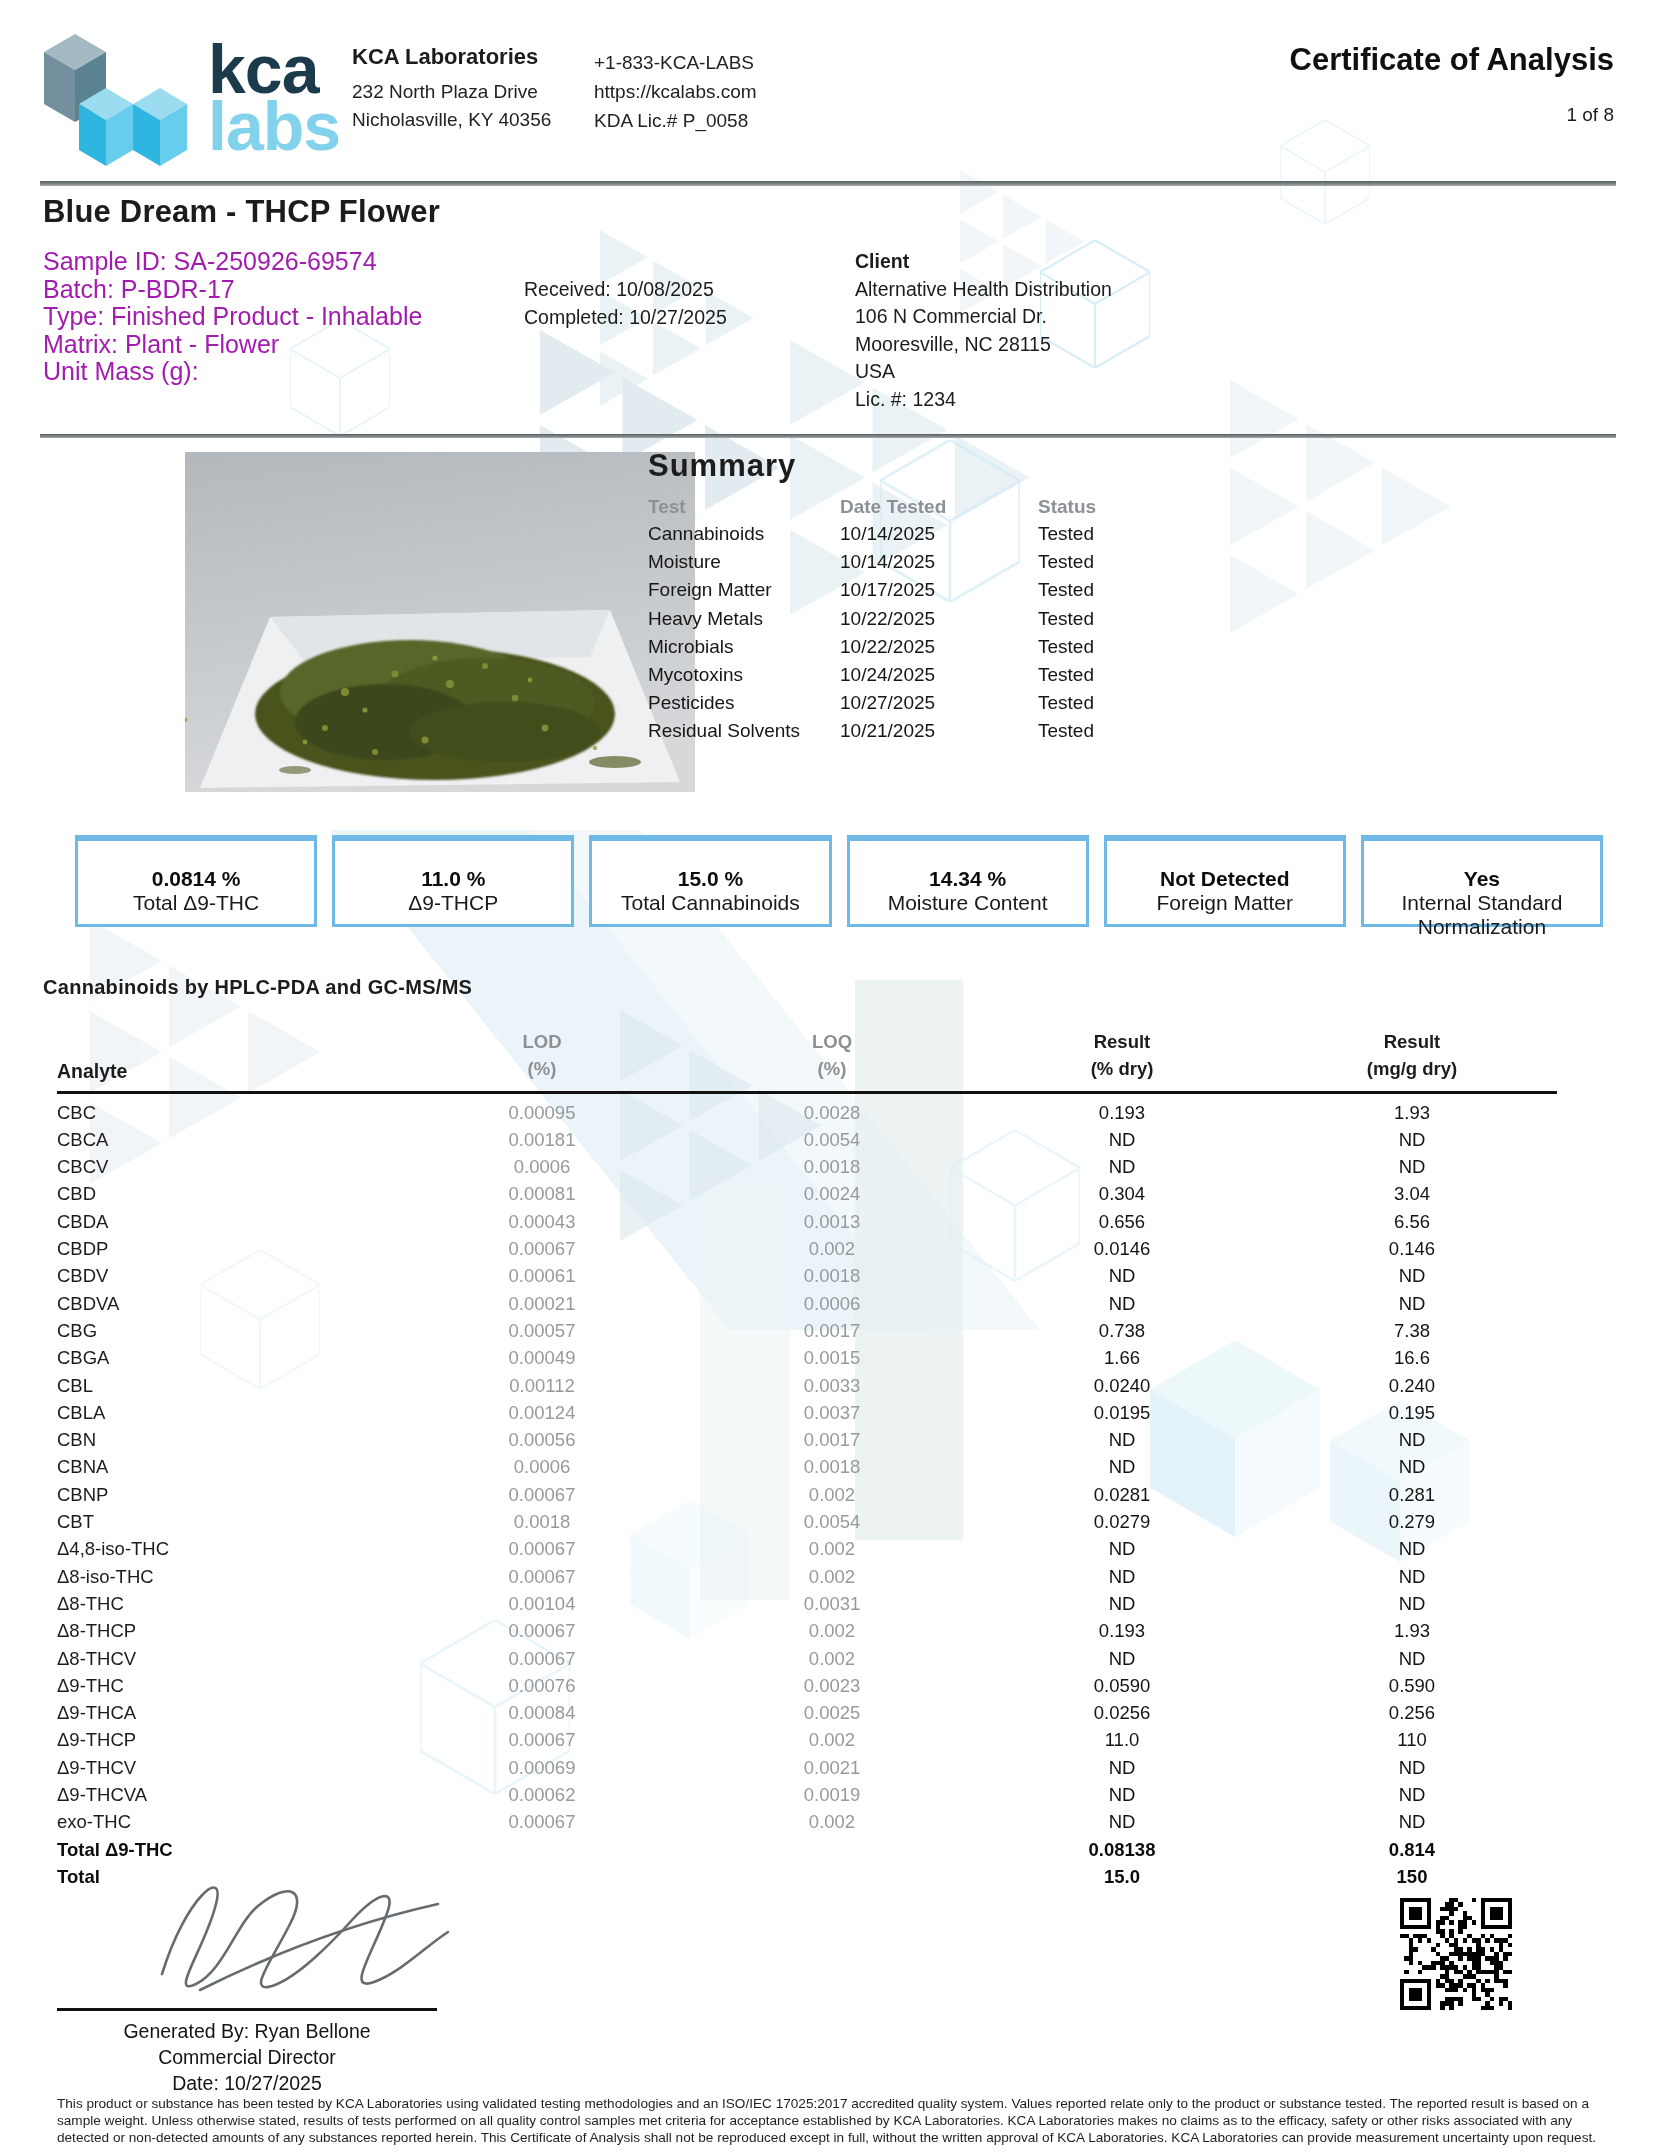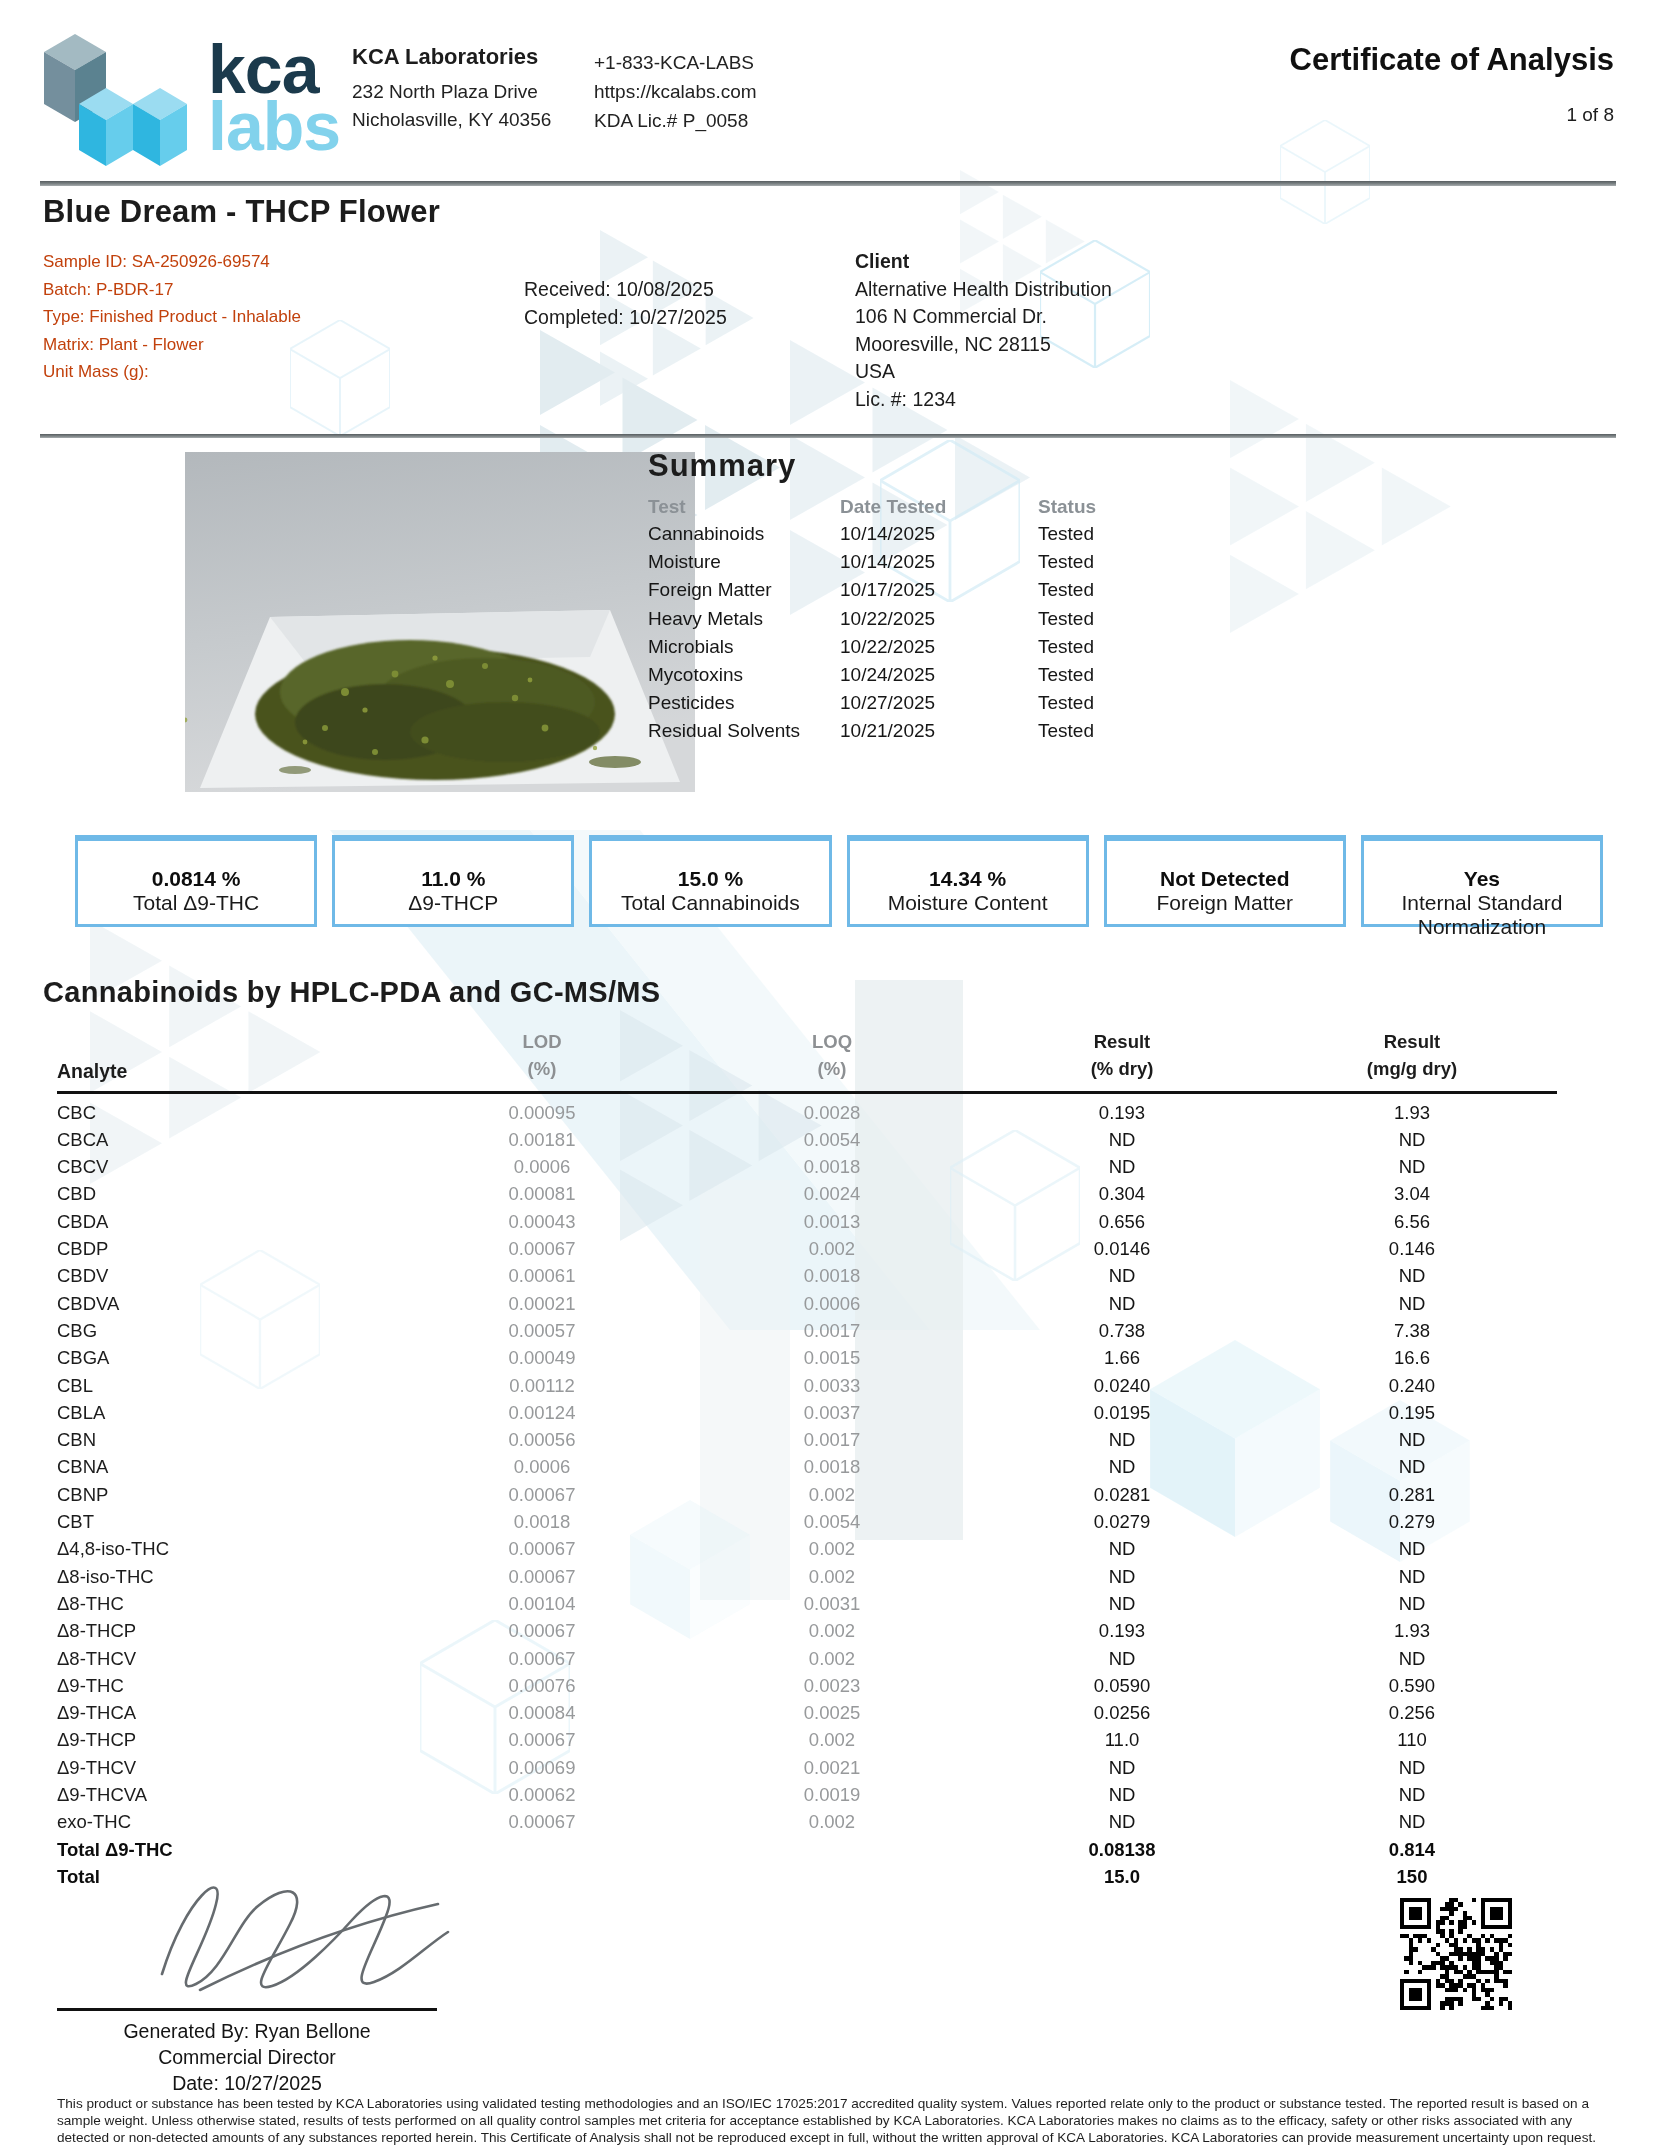--- a/index.html
+++ b/index.html
@@ -26,21 +26,21 @@
   .contact-line { font-size:19px; line-height:29px; color:#222; }
   .doc-title { position:absolute; right:42px; top:42px; font-size:31px; font-weight:bold; color:#101010; }
   .page-indicator { position:absolute; right:42px; top:104px; font-size:19px; color:#1c1c1c; }
   .rule { position:absolute; left:40px; width:1576px; background:linear-gradient(#575d60, #7d8486 55%, #a8adaf); }
   .rule1 { top:181px; height:5px; }
   .rule2 { top:434px; height:4px; }
 
   
   .product-title { position:absolute; left:43px; top:194px; font-size:31px; font-weight:bold; letter-spacing:0.2px; }
   .sample-info { position:absolute; left:43px; top:248px; }
-  .sample-info div { font-size:17px; line-height:27.5px; color:#c2410c; }
+  .sample-info div { font-size:25px; line-height:27.5px; color:#a21caf; }
   .received-block { position:absolute; left:480px; top:276px; }
   .received-block div { font-size:19.5px; line-height:27.5px;margin-left:44px; }
   .client-block { position:absolute; left:855px; top:248px; }
   .client-heading { font-size:19.5px; font-weight:bold; line-height:27.5px; }
   .client-block .cl { font-size:19.5px; line-height:27.5px; }
 
   
   .photo { position:absolute; left:185px; top:452px; width:510px; height:340px; }
 
   
@@ -55,21 +55,21 @@
   .hl-box {
     flex:1 1 0; height:92px; background:#fff;
     border:3px solid #6fb9e7; border-top-width:6px;
     display:flex; flex-direction:column; justify-content:space-between;
     padding:26px 10px 16px 10px; text-align:center;
   }
   .hl-value { font-size:21px; font-weight:bold; color:#0d0d0d; }
   .hl-label { font-size:21px; color:#1a1a1a; line-height:24px; }
 
   
-  .cann-heading { position:absolute; left:43px; top:976px; font-size:29px; font-weight:bold; letter-spacing:0.3px; }
+  .cann-heading { position:absolute; left:43px; top:976px; font-size:20px; font-weight:bold; letter-spacing:0.3px; }
   .cann-table { position:absolute; left:57px; top:1028px; width:1500px; }
   .crow { display:grid; grid-template-columns:340px 290px 290px 290px 290px; }
   .chead { padding-bottom:8px; border-bottom:3px solid #111; margin-bottom:5px; align-items:end; }
   .chead .hc { font-size:19.5px; font-weight:bold; line-height:24px; text-align:center; }
   .chead .ha { text-align:left; }
   .chead .gray { color:#8d9093; }
   .crow span { font-size:18.5px; line-height:27.3px; }
   .crow .ca { text-align:left; }
   .crow .cl2, .crow .cq { text-align:center; color:#97999b; }
   .crow .cp, .crow .cm { text-align:center; color:#141414; }

